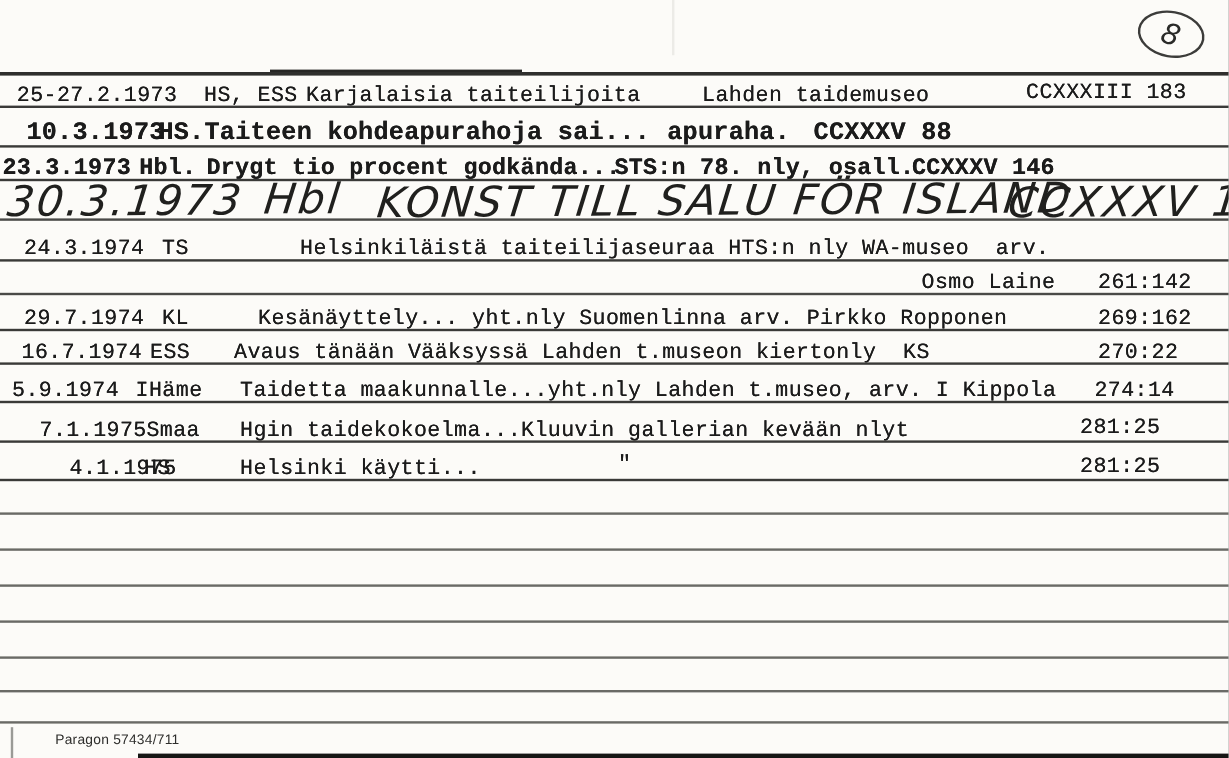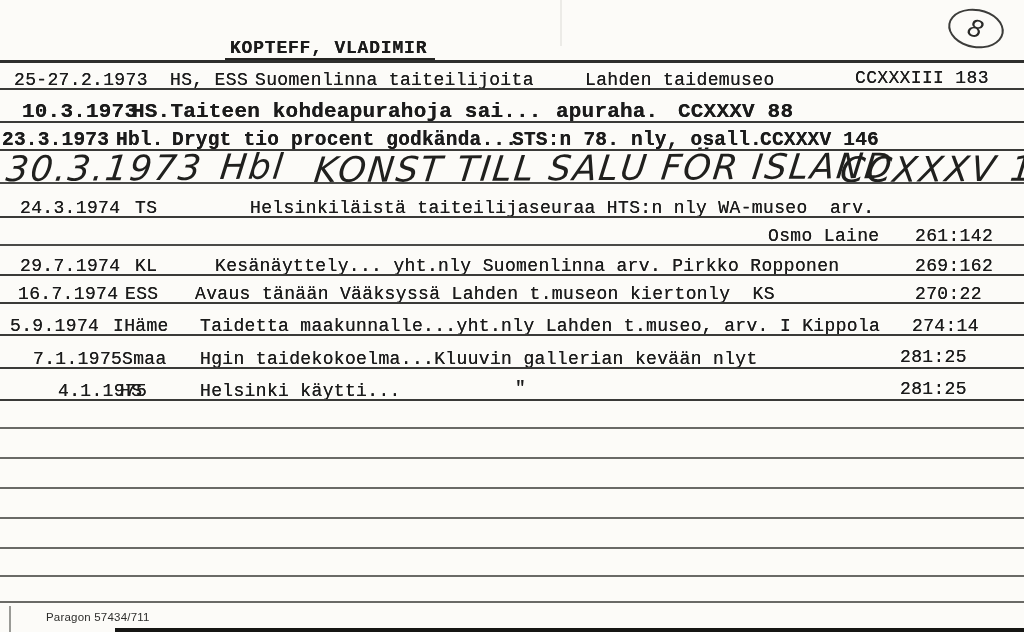--- a/index.html
+++ b/index.html
@@ -52,27 +52,26 @@
 <body>
 
 <div class="scan">
 
   <div class="crease"></div>
 
   <div class="badge">
     <span>8</span>
   </div>
 
-  <div class="cell title" style="left:230px;top:38px;">KOPTEFF, VLADIMIR</div>
   <div class="title-underline"></div>
 
   <div>
     <span class="cell fs18" style="left:14px;top:70px;">25-27.2.1973</span>
     <span class="cell fs18" style="left:170px;top:70px;">HS, ESS</span>
-    <span class="cell fs18" style="left:255px;top:70px;">Suomenlinna taiteilijoita</span>
+    <span class="cell fs18" style="left:255px;top:70px;">Karjalaisia taiteilijoita</span>
     <span class="cell fs18" style="left:585px;top:70px;">Lahden taidemuseo</span>
     <span class="cell fs18" style="left:855px;top:68px;">CCXXXIII 183</span>
   </div>
 
   <div>
     <span class="cell fs21" style="left:22px;top:100px;">10.3.1973</span>
     <span class="cell fs21" style="left:132px;top:100px;">HS.Taiteen kohdeapurahoja sai...</span>
     <span class="cell fs21" style="left:556px;top:100px;">apuraha.</span>
     <span class="cell fs21" style="left:678px;top:100px;">CCXXXV 88</span>
   </div>

